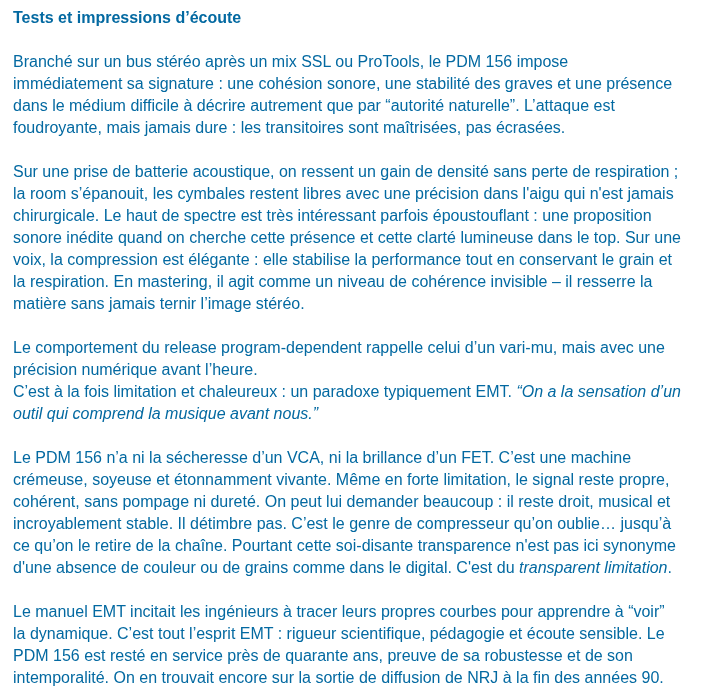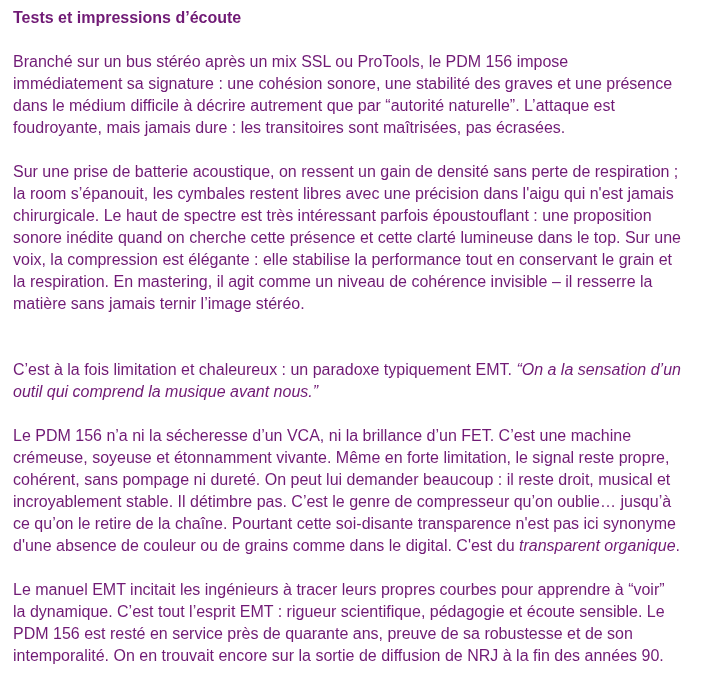--- a/index.html
+++ b/index.html
@@ -12,21 +12,21 @@
     height: 700px;
     overflow: hidden;
   }
   .page {
     box-sizing: border-box;
     width: 702px;
     padding: 7px 13px 0 13px;
     font-family: "Liberation Sans", "DejaVu Sans", sans-serif;
     font-size: 16px;
     line-height: 22px;
-    color: #701a75;
+    color: #0369a1;
     -webkit-font-smoothing: antialiased;
   }
   .doc-title {
     font-size: 16px;
     font-weight: 700;
     margin: 0 0 22px 0;
     line-height: 22px;
   }
   .para {
     margin: 0 8px 22px 0;
@@ -44,27 +44,27 @@
 
   <p class="para">
     <span>Branché sur un bus stéréo après un mix SSL ou ProTools, le PDM 156 impose immédiatement sa signature : une cohésion sonore, une stabilité des graves et une présence dans le médium difficile à décrire autrement que par “autorité naturelle”. L’attaque est foudroyante, mais jamais dure : les transitoires sont maîtrisées, pas écrasées.</span>
   </p>
 
   <p class="para">
     <span>Sur une prise de batterie acoustique, on ressent un gain de densité sans perte de respiration ; la room s’épanouit, les cymbales restent libres avec une précision dans l'aigu qui n'est jamais chirurgicale. Le haut de spectre est très intéressant parfois époustouflant : une proposition sonore inédite quand on cherche cette présence et cette clarté lumineuse dans le top. Sur une voix, la compression est élégante : elle stabilise la performance tout en conservant le grain et la respiration. En mastering, il agit comme un niveau de cohérence invisible – il resserre la matière sans jamais ternir l’image stéréo.</span>
   </p>
 
   <p class="para">
-    <br>
+    <span>Le comportement du release program-dependent rappelle celui d’un vari-mu, mais avec une précision numérique avant l’heure.</span><br>
     <span>C’est à la fois limitation et chaleureux : un paradoxe typiquement EMT.</span>
     <em>“On a la sensation d’un outil qui comprend la musique avant nous.”</em>
   </p>
 
   <p class="para">
     <span>Le PDM 156 n’a ni la sécheresse d’un VCA, ni la brillance d’un FET. C’est une machine crémeuse, soyeuse et étonnamment vivante. Même en forte limitation, le signal reste propre, cohérent, sans pompage ni dureté. On peut lui demander beaucoup : il reste droit, musical et incroyablement stable. Il détimbre pas. C’est le genre de compresseur qu’on oublie… jusqu’à ce qu’on le retire de la chaîne. Pourtant cette soi-disante transparence n'est pas ici synonyme d'une absence de couleur ou de grains comme dans le digital. C'est du</span>
-    <em>transparent organique</em><span>.</span>
+    <em>transparent limitation</em><span>.</span>
   </p>
 
   <p class="para">
     <span>Le manuel EMT incitait les ingénieurs à tracer leurs propres courbes pour apprendre à “voir” la dynamique. C’est tout l’esprit EMT : rigueur scientifique, pédagogie et écoute sensible. Le PDM 156 est resté en service près de quarante ans, preuve de sa robustesse et de son intemporalité. On en trouvait encore sur la sortie de diffusion de NRJ à la fin des années 90.</span>
   </p>
 
 </main>
 
 </body></html>

